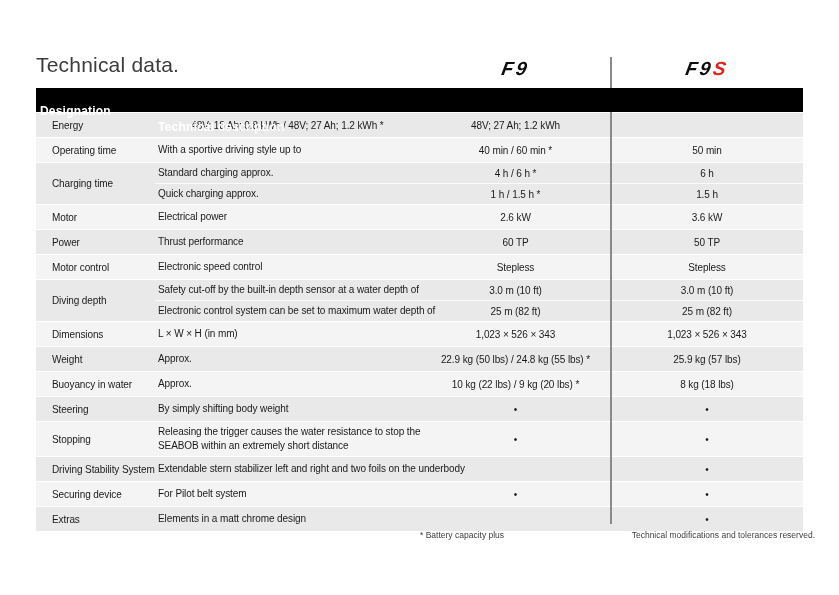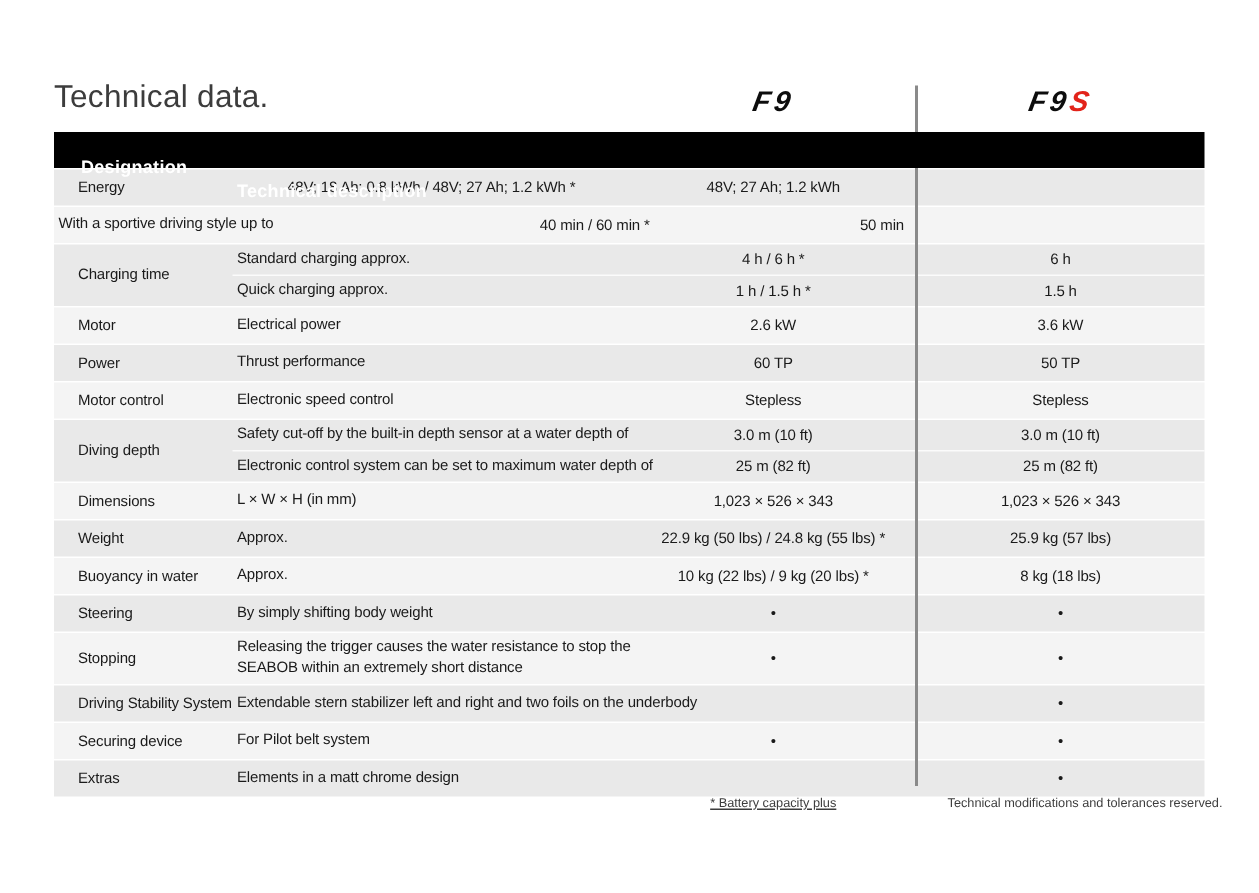--- a/index.html
+++ b/index.html
@@ -35,21 +35,21 @@
 
   .table { position:absolute; left:36px; top:88px; width:767px; }
 
   .thead {
     position:relative; z-index:2;
     display:grid; grid-template-columns:119px 1fr;
     background:#000000; color:#ffffff;
     height:24px; align-items:center; margin-bottom:1px;
     font-size:12px; font-weight:bold; letter-spacing:0.2px;
   }
-  .thead .th-designation { padding-left:18px; }
+  .thead .th-designation { padding-left:4px; }
   .thead .th-description { padding-left:3px;margin-top:32px; }
 
   .row { display:grid; grid-template-columns:119px 1fr; margin-bottom:1px; }
   .row.dark  { background:#e9e9e9; }
   .row.light { background:#f4f4f4; }
 
   .designation {
     display:flex; align-items:center; padding-left:16px;
     font-size:10px; letter-spacing:-0.1px; white-space:nowrap;
   }
@@ -66,21 +66,21 @@
     font-size:10px; white-space:pre; line-height:14px;
     padding:3px 0 3px 3px; letter-spacing:-0.1px;
   }
   .val {
     font-size:10px; text-align:center; white-space:nowrap; letter-spacing:-0.1px;
   }
 
   .note {
     position:absolute; top:530px; font-size:8.5px; color:#3d3d3d; white-space:nowrap;
   }
-  .note-f9  { left:420px; width:191px; text-align:center;text-decoration:underline; }
+  .note-f9  { left:420px; width:191px; text-align:left; }
   .note-f9s { right:24px;  text-align:right; }
 </style>
 </head>
 <body>
 
 <div class="page">
 
   <h1 class="title">Technical data.</h1>
 
   <div class="logo logo-f9">
@@ -103,20 +103,21 @@
     <div class="designation">Energy</div>
     <div class="lines">
   <div class="line">
     <div class="val val-f9">48V; 18 Ah; 0.8 kWh / 48V; 27 Ah; 1.2 kWh *</div>
     <div class="val val-f9s">48V; 27 Ah; 1.2 kWh</div>
   </div>
 </div>
   </div>
 
   <div class="row light">
+    <div class="designation">Operating time</div>
     <div class="lines">
   <div class="line">
     <div class="desc">With a sportive driving style up to</div>
     <div class="val val-f9">40 min / 60 min *</div>
     <div class="val val-f9s">50 min</div>
   </div>
 </div>
   </div>
 
   <div class="row dark multi">

